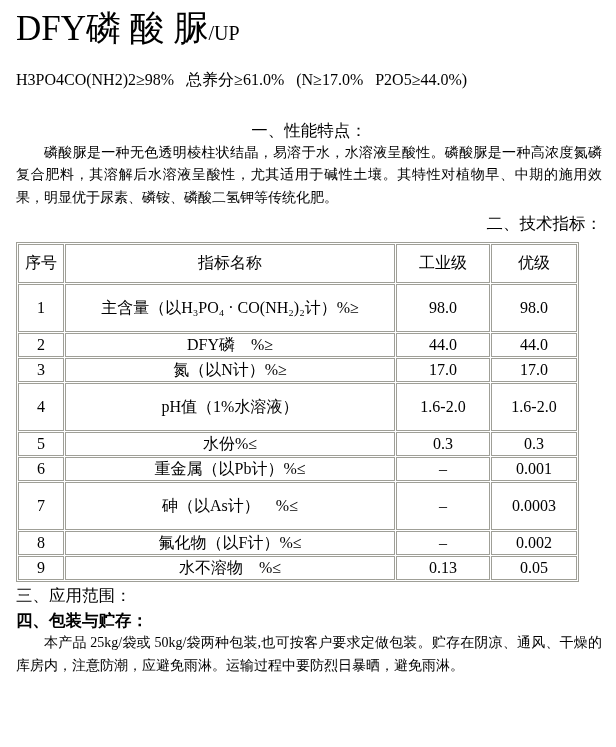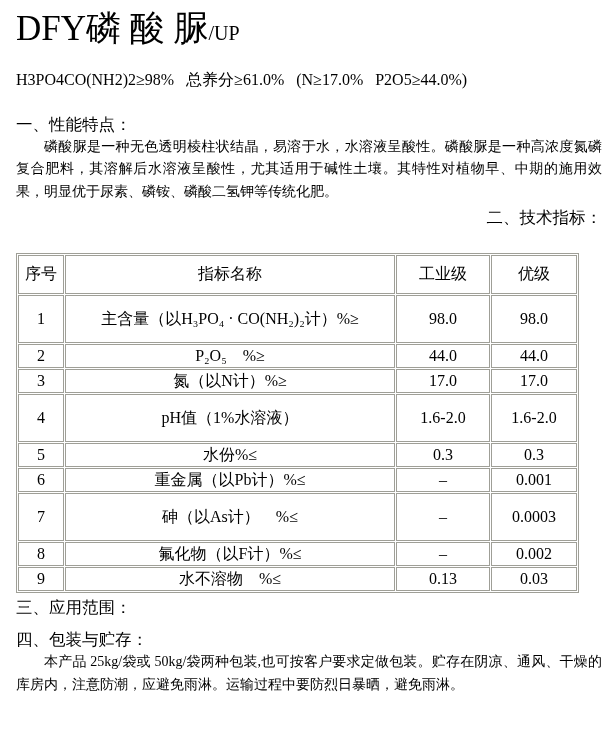--- a/index.html
+++ b/index.html
@@ -34,33 +34,33 @@
     margin-top: 16px;
     font-size: 16px;
     line-height: 20px;
     white-space: pre-wrap;
   }
   .sec-heading {
     font-size: 16.5px;
     line-height: 22px;
     white-space: pre;
   }
-  .mt-first   { margin-top: 24px; }
+  .mt-first   { margin-top: 30px; text-align: center; }
   .mt-specs   { margin-top: 4px; text-align: right; }
-  .mt-app     { margin-top: 4px; }
-  .mt-pack    { margin-top: 10px; }
+  .mt-app     { margin-top: 4px; font-family: Liberation Mono, monospace; }
+  .mt-pack    { margin-top: 2px; font-weight: bold; }
   .para {
     margin: 0;
     font-size: 14px;
     line-height: 22.4px;
     text-indent: 2em;
     text-align: justify;
   }
   table.spec-table {
-    margin-top: 24px;
+    margin-top: 7px;
     width: 558px;
     table-layout: fixed;
     border-collapse: separate;
     border-spacing: 1px;
     border: 1px solid #9f9f97;
     background: #ffffff;
     font-size: 16px;
   }
   table.spec-table th,
   table.spec-table td {
@@ -108,21 +108,21 @@
     </thead>
     <tbody>
       <tr class="row-tall">
         <td>1</td>
         <td>主含量（以H₃PO₄ · CO(NH₂)₂计）%≥</td>
         <td>98.0</td>
         <td>98.0</td>
       </tr>
       <tr class="row-s">
         <td>2</td>
-        <td>P₂O₅　%≥</td>
+        <td>DFY磷　%≥</td>
         <td>44.0</td>
         <td>44.0</td>
       </tr>
       <tr class="row-s">
         <td>3</td>
         <td>氮（以N计）%≥</td>
         <td>17.0</td>
         <td>17.0</td>
       </tr>
       <tr class="row-tall">
@@ -152,21 +152,21 @@
       <tr class="row-s">
         <td>8</td>
         <td>氟化物（以F计）%≤</td>
         <td>–</td>
         <td>0.002</td>
       </tr>
       <tr class="row-s">
         <td>9</td>
         <td>水不溶物　%≤</td>
         <td>0.13</td>
-        <td>0.03</td>
+        <td>0.05</td>
       </tr>
     </tbody>
   </table>
 
   <div class="sec-heading mt-app">三、应用范围：</div>
 
   <div class="sec-heading mt-pack">四、包装与贮存：</div>
   <p class="para">本产品 25kg/袋或 50kg/袋两种包装,也可按客户要求定做包装。贮存在阴凉、通风、干燥的库房内，注意防潮，应避免雨淋。运输过程中要防烈日暴晒，避免雨淋。</p>
 
 </div>

